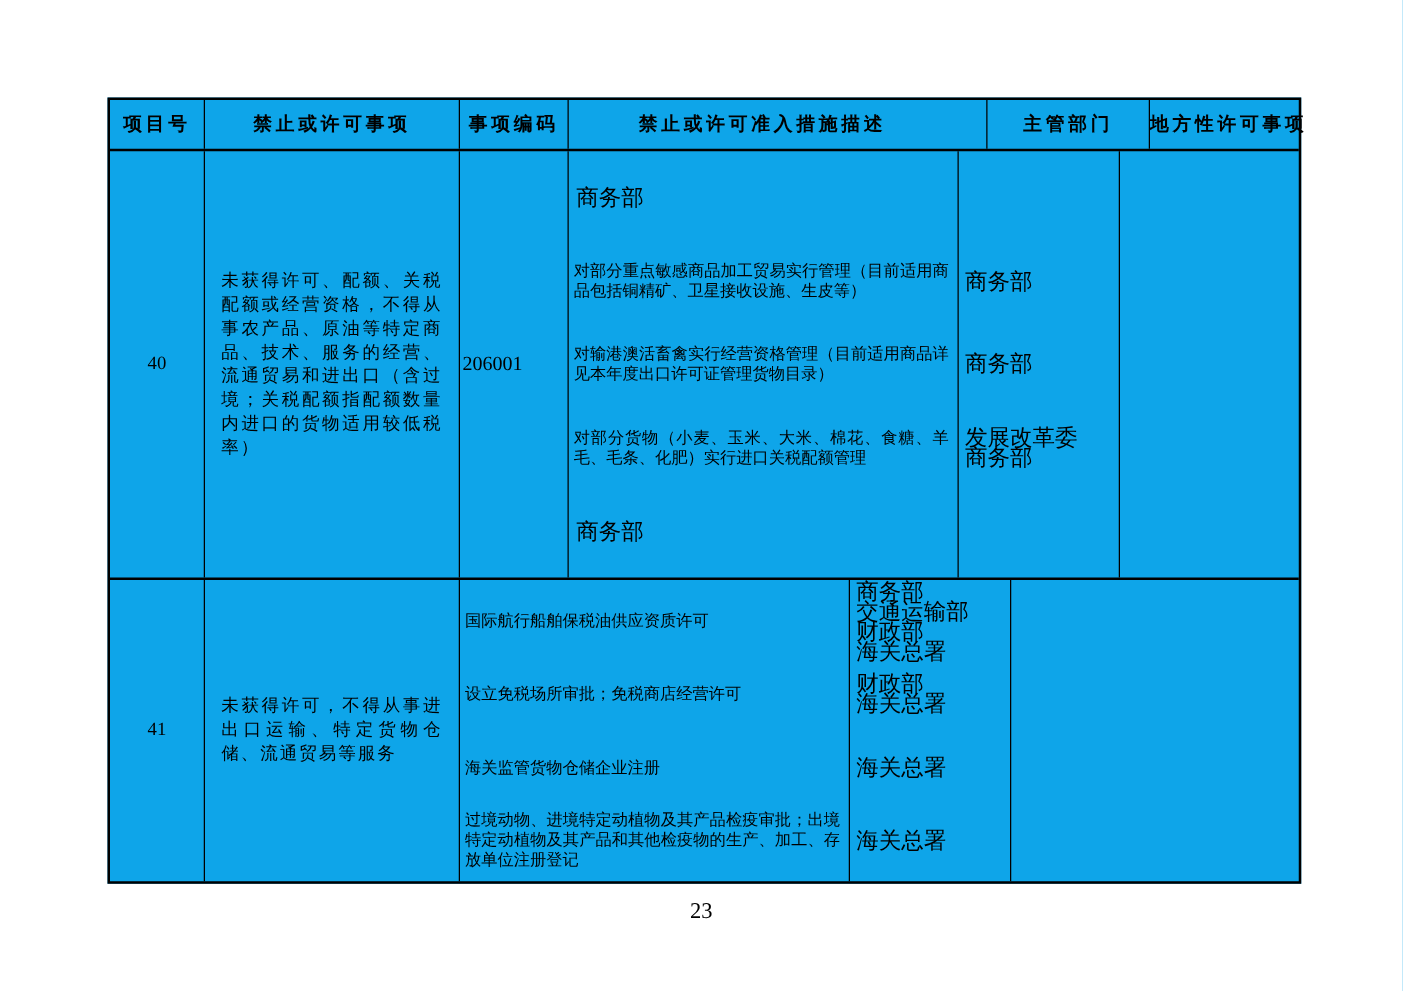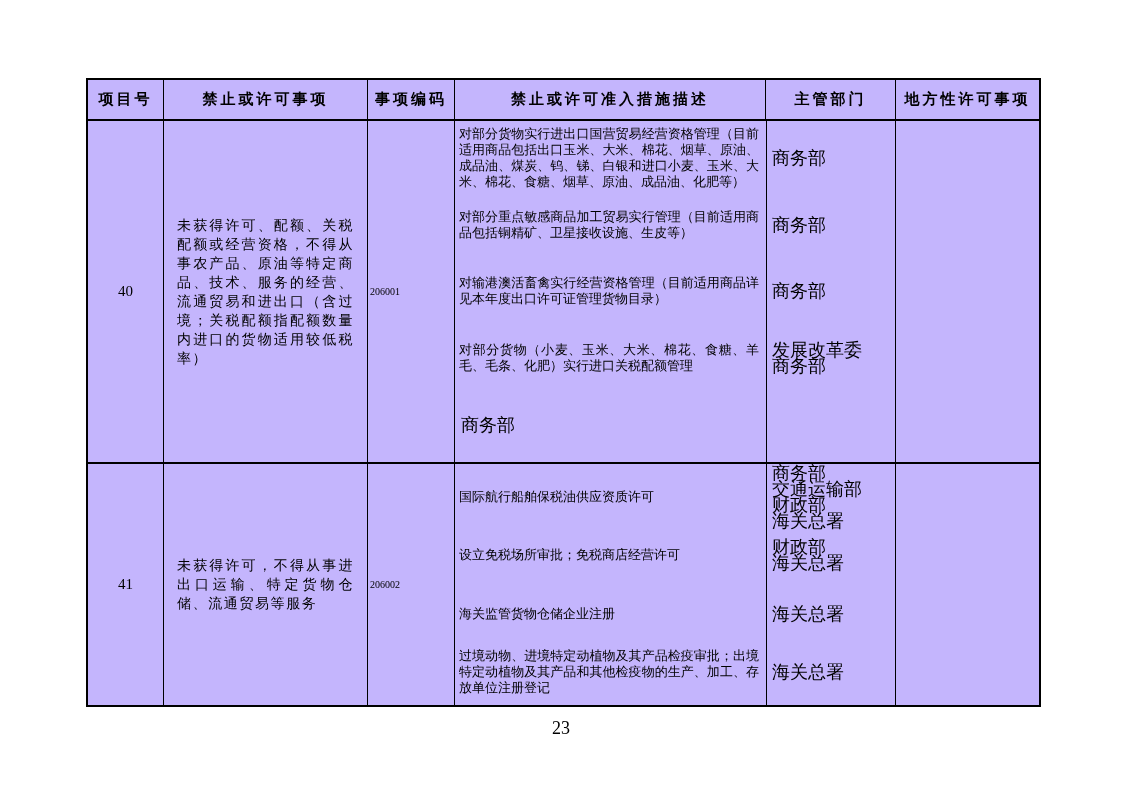--- a/index.html
+++ b/index.html
@@ -16,21 +16,21 @@
   .doc-table {
     position: absolute;
     left: 86px;
     top: 78px;
     width: 951px;
     height: 625px;
     border: 2px solid #000;
     box-sizing: content-box;
     display: flex;
     flex-direction: column;
-    background: #c4b5fd;
+    background: #0ea5e9;
   }
   
   .header-row {
     display: flex;
     height: 39px;
     flex: none;
     border-bottom: 2px solid #000;
     font-weight: bold;
     font-size: 15px;
   }
@@ -40,21 +40,21 @@
     align-items: center;
     justify-content: center;
     letter-spacing: 3px;
     white-space: nowrap;
   }
   .hcell + .hcell { border-left: 1px solid #000; }
   .w1 { width: 75px;  flex: none; }
   .w2 { width: 204px; flex: none; text-align: right; }
   .w3 { width: 87px;  flex: none; }
   .w4 { width: 311px; flex: none; }
-  .w5 { width: 130px; flex: none; }
+  .w5 { width: 130px; flex: none; margin-left: 24px; }
   .w6 { flex: 1; }
   
   .table-body {
     display: flex;
     flex-direction: column;
     flex: 1;
   }
   .data-row {
     display: flex;
     flex: 1;
@@ -77,21 +77,21 @@
     padding: 0 13px;
     font-size: 14px;
     line-height: 19px;
     letter-spacing: 1.6px;
     text-align: justify;
   }
   .cell-code {
     width: 87px; flex: none;
     display: flex; align-items: center;
     padding-left: 2px;
-    font-size: 10px;
+    font-size: 16px;
   }
   .measures {
     width: 441px; flex: none;
     box-sizing: border-box;
     display: flex;
     flex-direction: column;
     padding: 4px 0;
   }
   .measure {
     flex: 1 1 0;
@@ -148,21 +148,20 @@
     <div class="hcell w5">主管部门</div>
     <div class="hcell w6">地方性许可事项</div>
   </div>
   <div class="table-body">
       <div class="data-row">
     <div class="cell cell-item">40</div>
     <div class="cell cell-matter">未获得许可、配额、关税配额或经营资格，不得从事农产品、原油等特定商品、技术、服务的经营、流通贸易和进出口（含过境；关税配额指配额数量内进口的货物适用较低税率）</div>
     <div class="cell cell-code">206001</div>
     <div class="measures">
           <div class="measure">
-    <div class="m-desc">对部分货物实行进出口国营贸易经营资格管理（目前适用商品包括出口玉米、大米、棉花、烟草、原油、成品油、煤炭、钨、锑、白银和进口小麦、玉米、大米、棉花、食糖、烟草、原油、成品油、化肥等）</div>
     <div class="m-dept">
               <div>商务部</div>
             </div>
   </div>
           <div class="measure">
     <div class="m-desc">对部分重点敏感商品加工贸易实行管理（目前适用商品包括铜精矿、卫星接收设施、生皮等）</div>
     <div class="m-dept">
               <div>商务部</div>
             </div>
   </div>
@@ -183,21 +182,20 @@
     <div class="m-dept">
               <div>商务部</div>
             </div>
   </div>
         </div>
     <div class="cell cell-local"></div>
   </div>
       <div class="data-row">
     <div class="cell cell-item">41</div>
     <div class="cell cell-matter">未获得许可，不得从事进出口运输、特定货物仓储、流通贸易等服务</div>
-    <div class="cell cell-code">206002</div>
     <div class="measures">
           <div class="measure">
     <div class="m-desc">国际航行船舶保税油供应资质许可</div>
     <div class="m-dept">
               <div>商务部</div>
               <div>交通运输部</div>
               <div>财政部</div>
               <div>海关总署</div>
             </div>
   </div>

